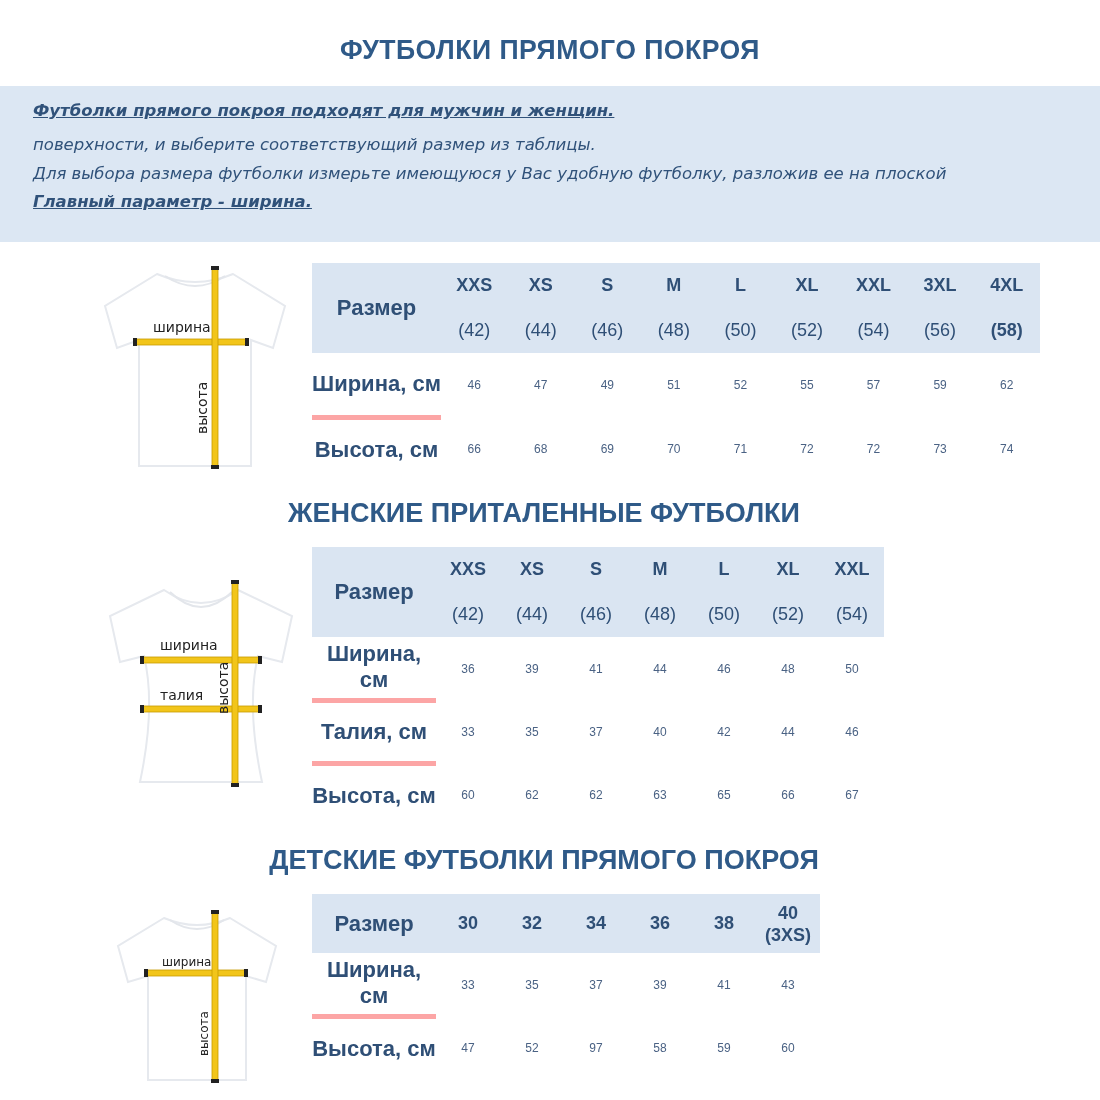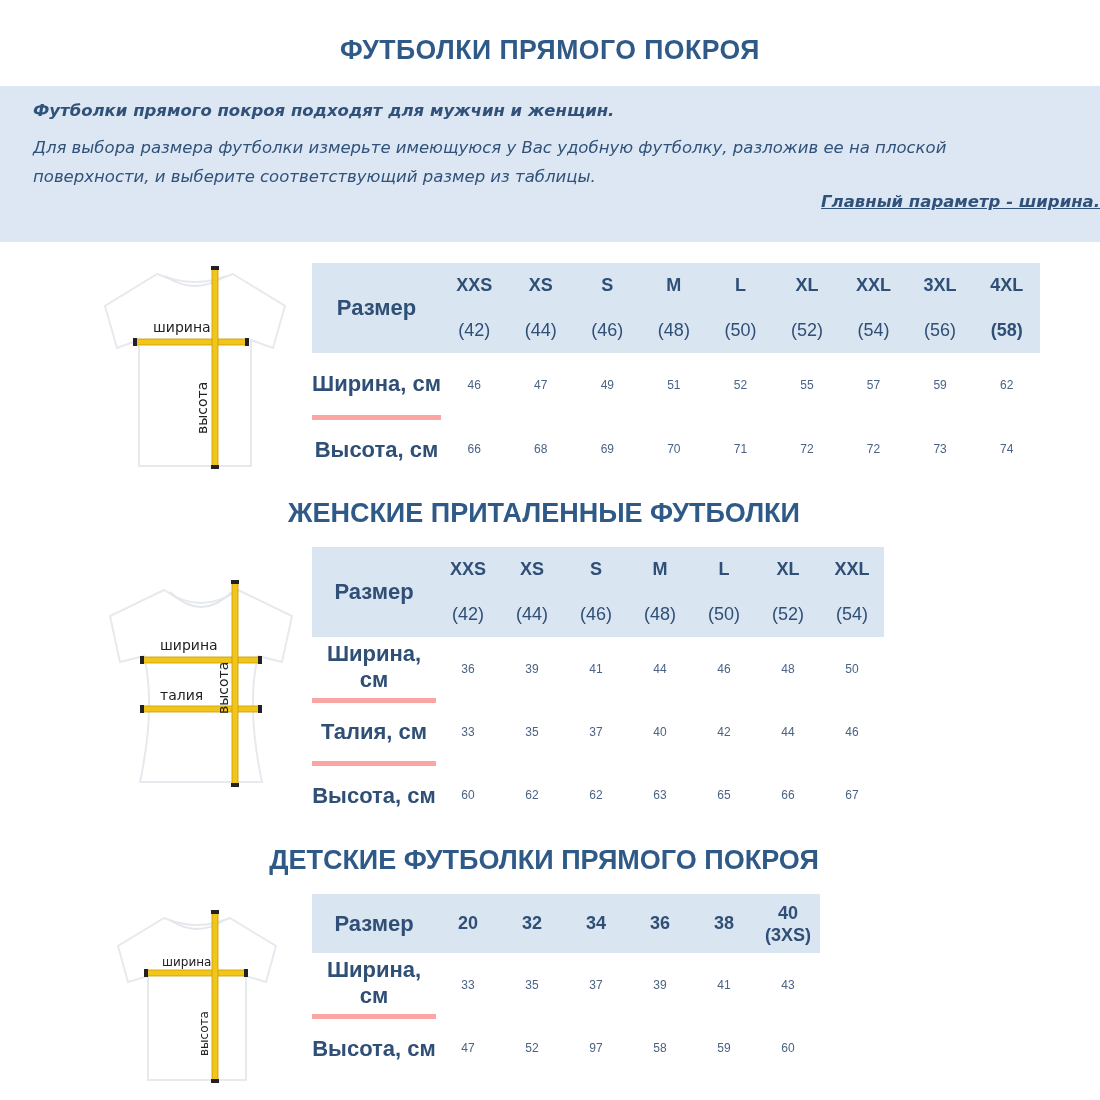--- a/index.html
+++ b/index.html
@@ -9,23 +9,23 @@
   .title-main {
     position: absolute; left: 0; top: 34px; width: 1100px; text-align: center;
     font-family: "Liberation Sans", sans-serif; font-weight: bold; font-size: 28px;
     color: #2f5a88; letter-spacing: 0.5px; transform: scaleX(0.95);
   }
   .intro {
     position: absolute; left: 0; top: 86px; width: 1100px; height: 156px;
     background: #dce7f3; padding: 12px 0 0 33px;
     font-family: "DejaVu Sans", sans-serif; font-style: italic; color: #30527a;
   }
-  .intro .lead { font-size: 16.5px; font-weight: bold; line-height: 26px; margin-bottom: 8px; }
+  .intro .lead { font-size: 16.5px; font-weight: bold; text-decoration: underline; line-height: 26px; margin-bottom: 8px; }
   .intro .desc { font-size: 16.5px; line-height: 32px; }
-  .intro .main-param { font-size: 16.5px; font-weight: bold; text-decoration: underline; line-height: 24px; text-align: right; }
+  .intro .main-param { font-size: 16.5px; font-weight: bold; text-decoration: underline; line-height: 24px; }
 
   .section-title {
     position: absolute; left: 0; width: 1100px; text-align: center;
     font-family: "Liberation Sans", sans-serif; font-weight: bold; font-size: 27px; color: #2f5a88;
   }
 
   .shirt { position: absolute; }
 
   table.size-table { position: absolute; border-collapse: collapse; font-family: "Liberation Sans", sans-serif; }
   table.size-table th, table.size-table td { text-align: center; vertical-align: middle; padding: 0; }
@@ -35,22 +35,22 @@
   .val { font-size: 12px; color: #4a6284; }
   .sep td.lbl { border-bottom: 5px solid #fca5a5; }
 </style>
 </head>
 <body>
 
 <div class="title-main">ФУТБОЛКИ ПРЯМОГО ПОКРОЯ</div>
 
 <div class="intro">
   <div class="lead">Футболки прямого покроя подходят для мужчин и женщин.</div>
+  <div class="desc" style="line-height:26px">поверхности, и выберите соответствующий размер из таблицы.</div>
   <div class="desc">Для выбора размера футболки измерьте имеющуюся у Вас удобную футболку, разложив ее на плоской</div>
-  <div class="desc" style="line-height:26px">поверхности, и выберите соответствующий размер из таблицы.</div>
   <div class="main-param">Главный параметр - ширина.</div>
 </div>
 
 <svg class="shirt" style="left:95px; top:262px;" width="200" height="210" viewBox="0 0 200 210">
   <path d="M62 12 Q100 28 138 12 L190 44 L178 86 L156 78 L156 204 L44 204 L44 78 L22 86 L10 44 Z" fill="#ffffff" stroke="#e6e9ee" stroke-width="2"></path>
   <path d="M70 14 Q100 34 130 14" fill="none" stroke="#e3e6eb" stroke-width="2"></path>
   <rect x="40" y="77" width="112" height="6" fill="#f2c51a" stroke="#c79b00" stroke-width="0.8"></rect>
   <rect x="117" y="6" width="6" height="200" fill="#f2c51a" stroke="#c79b00" stroke-width="0.8"></rect>
   <rect x="38" y="76" width="4" height="8" fill="#222"></rect>
     <rect x="150" y="76" width="4" height="8" fill="#222"></rect>
@@ -213,21 +213,21 @@
 </svg>
 
 <table class="size-table" style="left:312px; top:894px; width:508px;">
   <colgroup>
       <col style="width:124px">
       <col span="6" style="width:64px">
     </colgroup>
   <thead>
     <tr style="height:59px">
       <th class="lbl">Размер</th>
-      <th class="hd">20</th>
+      <th class="hd">30</th>
       <th class="hd">32</th>
       <th class="hd">34</th>
       <th class="hd">36</th>
       <th class="hd">38</th>
       <th class="hd" style="line-height:22px;">
         <div>40</div>
         <div>(3XS)</div>
       </th>
     </tr>
   </thead>

